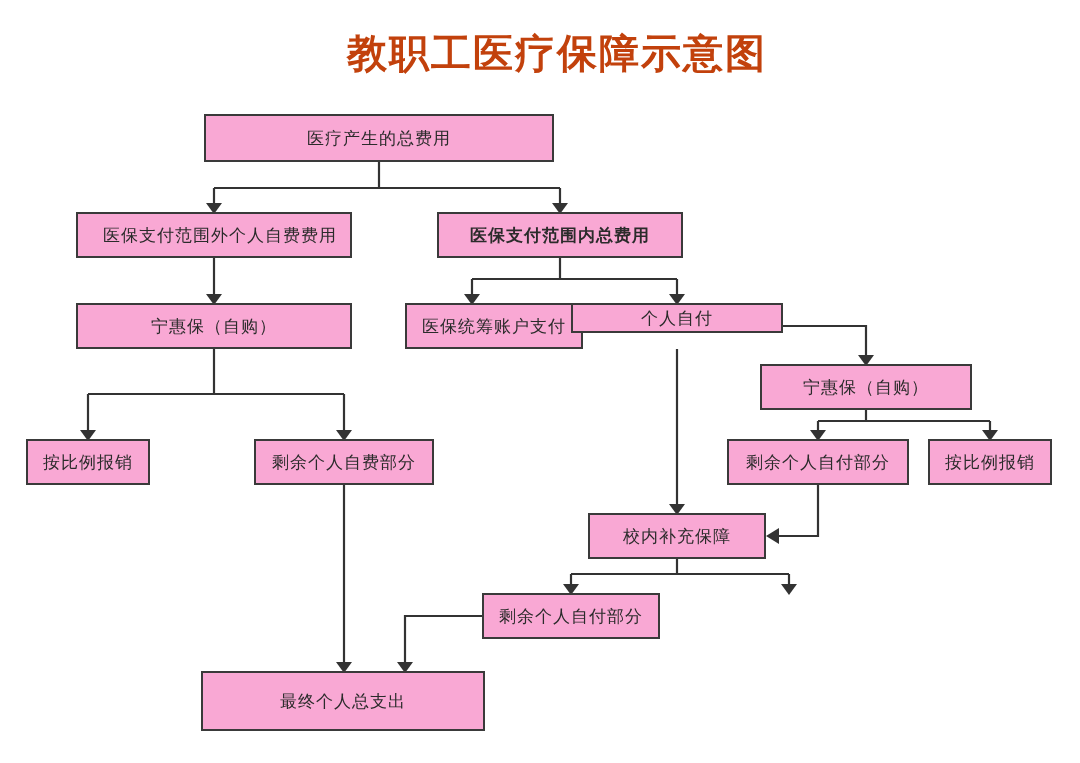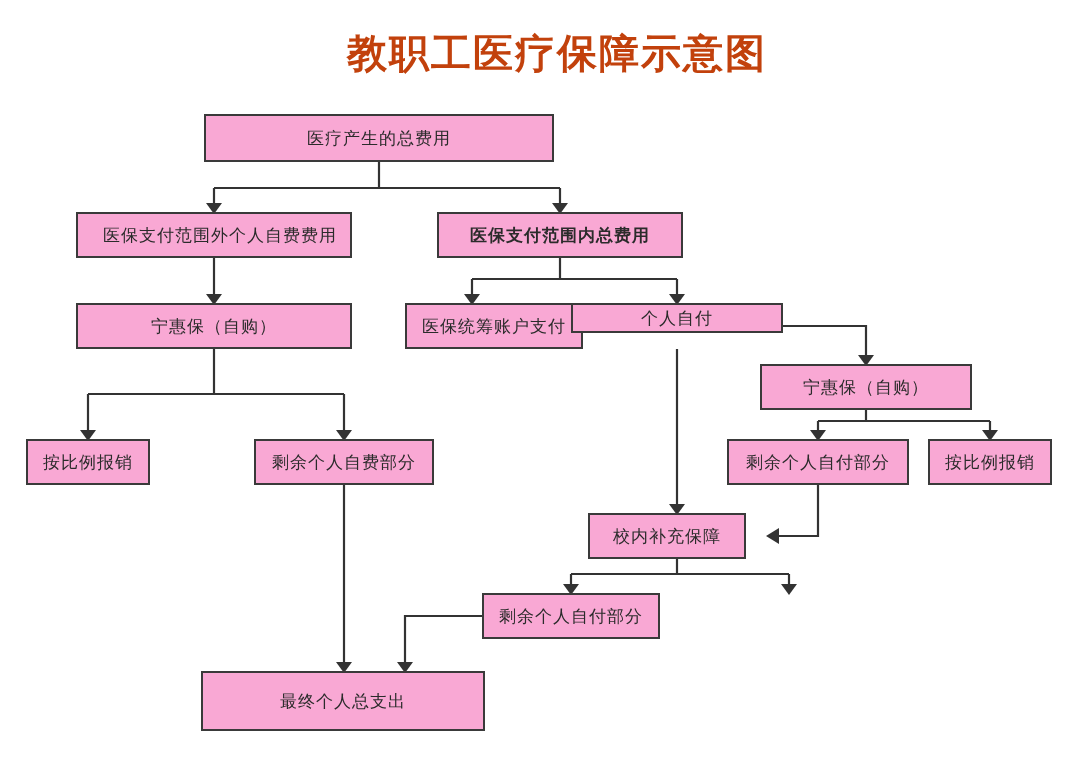--- a/index.html
+++ b/index.html
@@ -161,21 +161,21 @@
     </div>
   <div class="node" style="left: 254px; top: 439px; width: 180px; height: 46px;">
       <span>剩余个人自费部分</span>
     </div>
   <div class="node" style="left: 727px; top: 439px; width: 182px; height: 46px;">
       <span>剩余个人自付部分</span>
     </div>
   <div class="node" style="left: 928px; top: 439px; width: 124px; height: 46px;">
       <span>按比例报销</span>
     </div>
-  <div class="node" style="left: 588px; top: 513px; width: 158px; height: 46px;">
+  <div class="node" style="left: 588px; top: 513px; width: 178px; height: 46px;">
       <span>校内补充保障</span>
     </div>
   <div class="node" style="left: 482px; top: 593px; width: 178px; height: 46px;">
       <span>剩余个人自付部分</span>
     </div>
   <div class="node" style="left: 201px; top: 671px; width: 284px; height: 60px; text-align: right;">
       <span>最终个人总支出</span>
     </div>
 
 </div>

